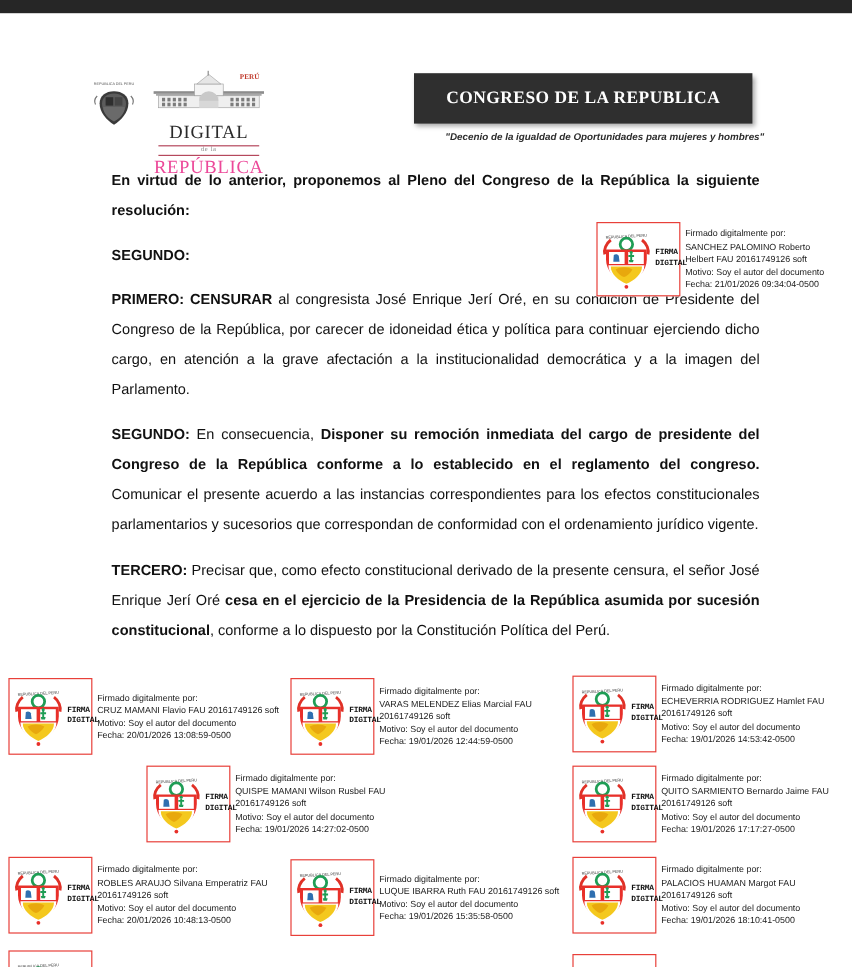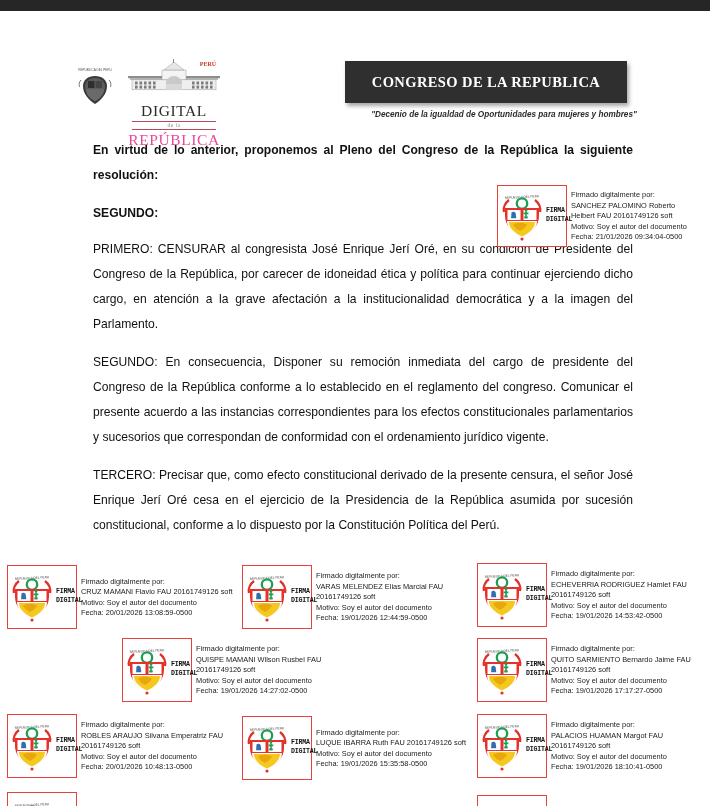--- a/index.html
+++ b/index.html
@@ -58,21 +58,21 @@
     font-style:italic; font-weight:bold; font-size:8.2px; color:#2b2b2b;
   }
 
   
   #doc-body { padding:0 77px 0 93px; margin-top:22px; }
   .para {
     font-size:12.1px; color:#111; text-align:justify;
     line-height:25px; margin:0 0 13px 0;
   }
   .para.tight { margin-bottom:11px; }
-  .para b { font-weight:normal; }
+  .para b { font-weight:bold; }
   .heading { font-weight:bold; }
 
   
   #sig-area { position:absolute; left:0; top:560px; width:710px; height:246px; }
   .sig {
     position:absolute;
     display:flex; align-items:center;
   }
   .sig-seal {
     width:63px; height:58px;

